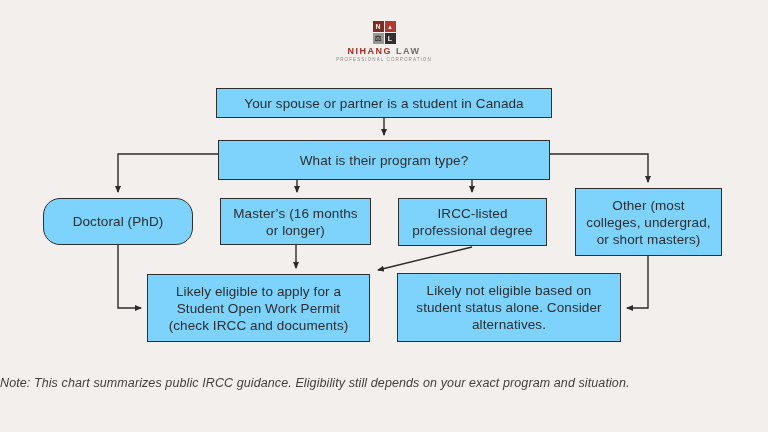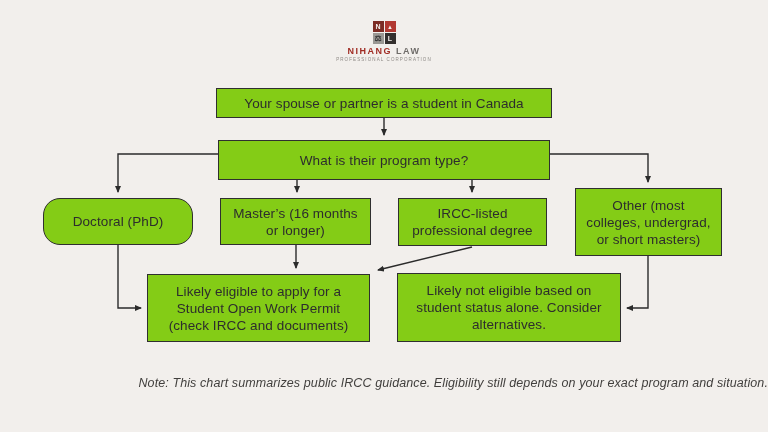--- a/index.html
+++ b/index.html
@@ -57,21 +57,21 @@
     font-size: 4.5px;
     letter-spacing: 1.1px;
     color: #8e8a86;
     white-space: nowrap;
   }
 
   
   .node {
     position: absolute;
     box-sizing: border-box;
-    background: #84cc16;
+    background: #7dd3fc;
     border: 1.5px solid #2f2f2f;
     display: flex;
     align-items: center;
     justify-content: center;
     text-align: center;
     font-size: 13.5px;
     line-height: 17px;
     letter-spacing: 0.1px;
     padding: 2px 8px;
   }
@@ -92,21 +92,21 @@
     height: 432px;
     pointer-events: none;
   }
 
   
   .note {
     position: absolute;
     left: 0;
     top: 376px;
     width: 768px;
-    text-align: right;
+    text-align: left;
     font-style: italic;
     font-size: 12.5px;
     letter-spacing: 0.1px;
     color: #413f3d;
   }
 </style>
 </head>
 <body>
 
 <div class="page">

